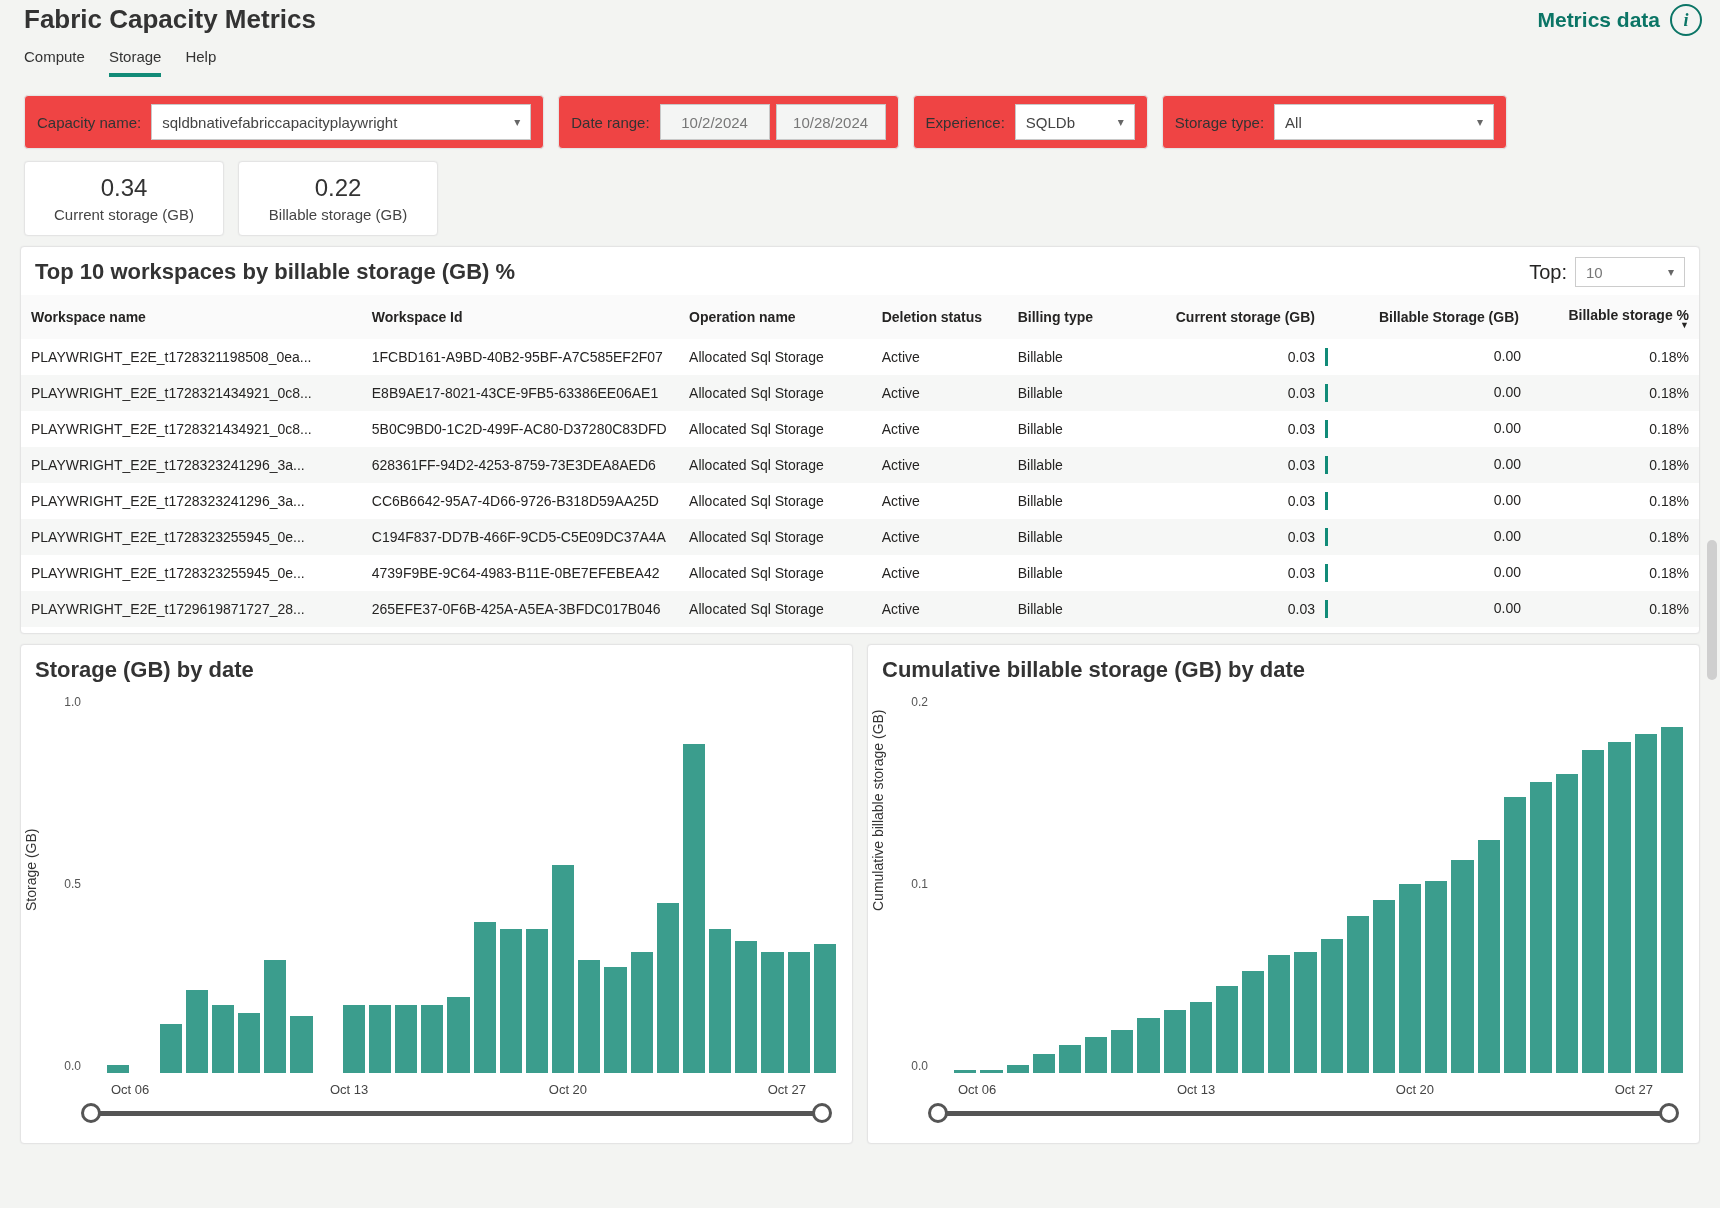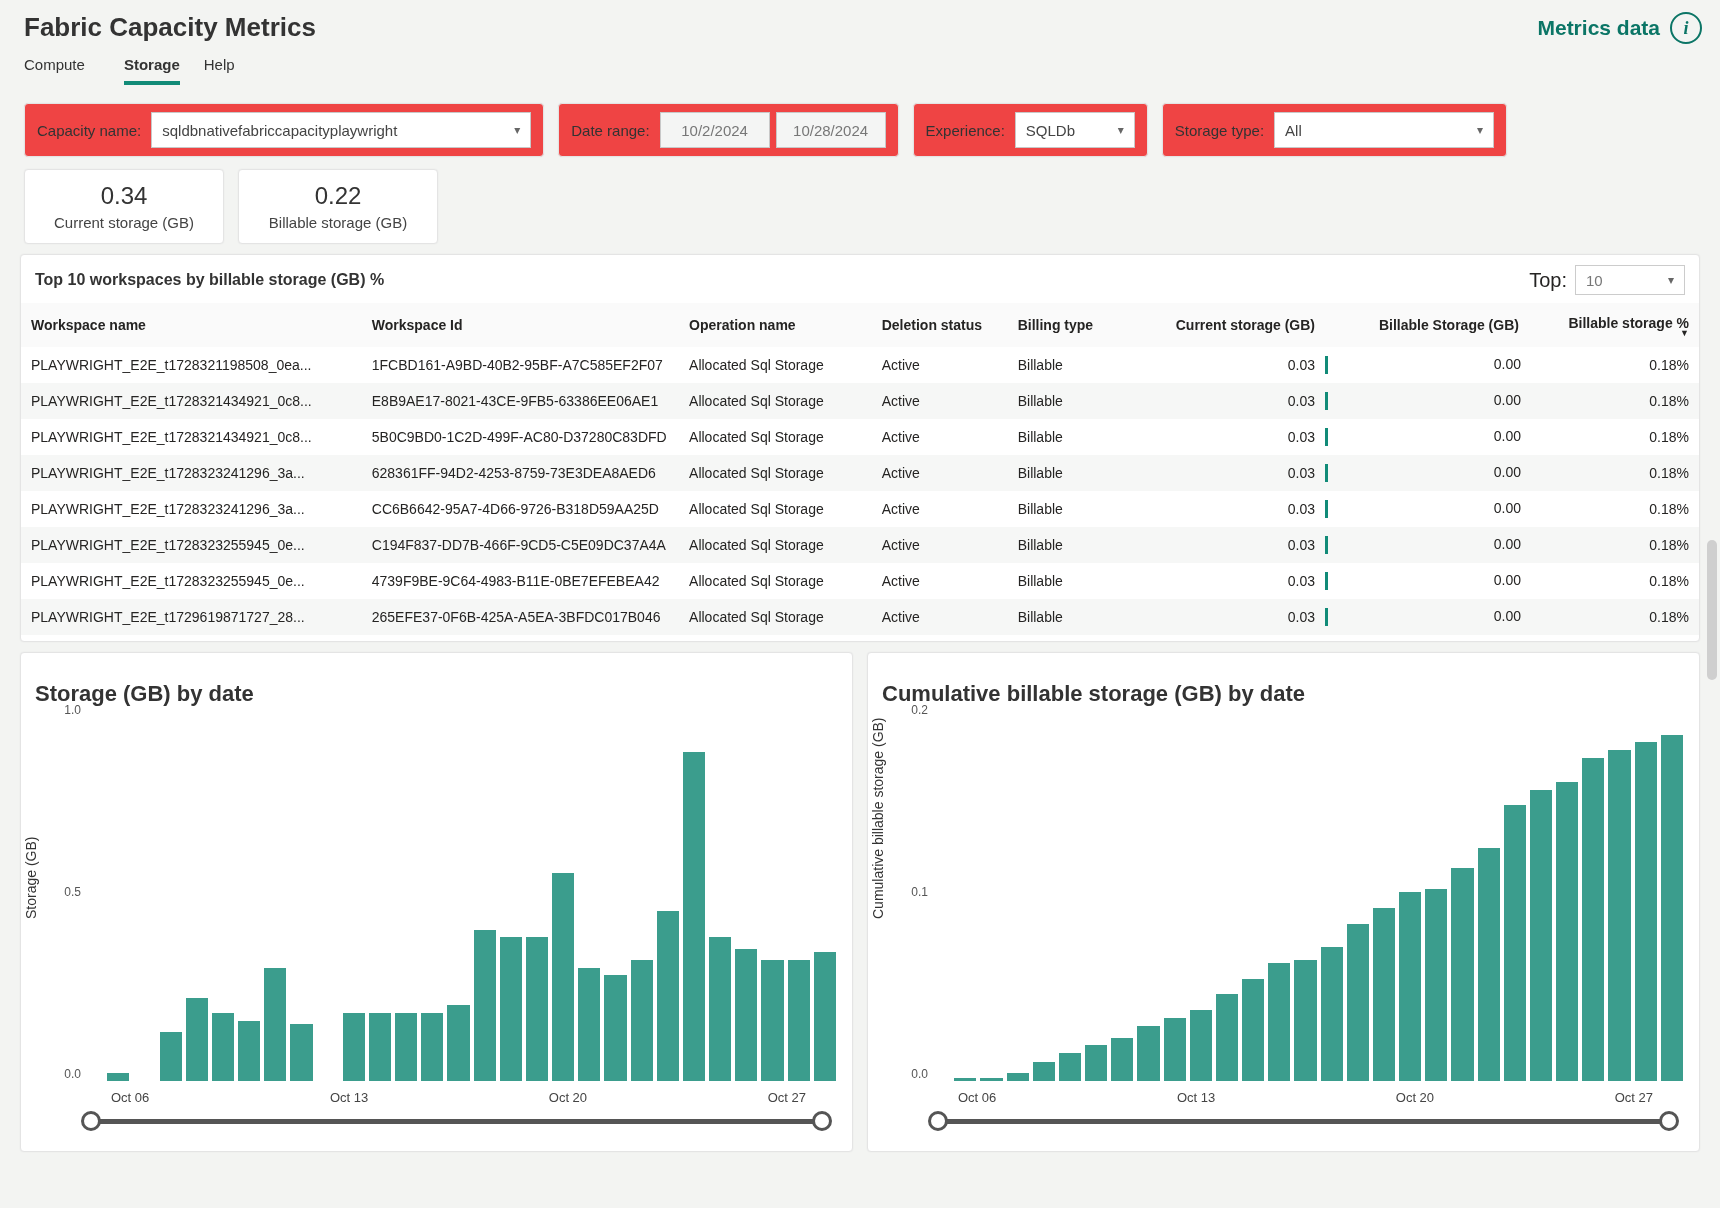--- a/index.html
+++ b/index.html
@@ -1,60 +1,60 @@
 <!DOCTYPE html>
 <html><head>
 <meta charset="utf-8">
 <style>
 * { box-sizing: border-box; margin: 0; padding: 0; font-family: "Segoe UI", Arial, sans-serif; }
 body { background: #f3f4f2; color: #252423; width: 1720px; height: 1208px; overflow: hidden; position: relative; }
 
-.header { display:flex; align-items:flex-start; justify-content:space-between; padding: 12px 18px 0 24px; gap: 38px; }
+.header { display:flex; align-items:flex-start; justify-content:space-between; padding: 4px 18px 0 24px; gap: 38px; }
 .title-block {  }
 h1 { font-size: 26px; font-weight:600; color:#333; }
 .export-wrap { display:flex; align-items:center; gap:10px; }
 .export-link { color:#0b7566; font-weight:600; font-size:21px; cursor:pointer; }
 .info-icon { width:32px; height:32px; border:2px solid #0b7566; border-radius:50%; display:flex; align-items:center; justify-content:center; color:#0b7566; font-weight:600; font-family: Georgia, serif; font-style: italic; font-size:18px;}
 
 .tabs { display:flex; gap:24px; padding:6px 24px 0 24px; font-size:15px; }
 .tab { padding:6px 0 8px 0; cursor:pointer; color:#333; }
-.tab.active { border-bottom:4px solid #118b78; font-weight:700;margin-left:15px; }
+.tab.active { border-bottom:4px solid #118b78; font-weight:400; }
 
 .filter-row { display:flex; gap:14px; padding:18px 24px 12px 24px; align-items:center; }
 .filter-card { background:#ef4444; border:1px solid #e4e4e4; border-radius:4px; box-shadow:0 0 2px rgba(0,0,0,0.06); padding:8px 12px; display:flex; align-items:center; gap:10px; }
 .filter-label { font-size:15px; color:#333; }
 .select-box { border:1px solid #c8c8c8; background:#fff; height:36px; display:flex; align-items:center; justify-content:space-between; padding:0 10px; font-size:15px; color:#444;}
 .select-box.cap { width:380px; }
 .select-box.exp { width:120px; }
 .select-box.stor { width:220px; }
 .chev { font-size:12px; color:#666; }
 .date-inputs { display:flex; gap:6px; }
 .date-box { border:1px solid #c8c8c8; background:#f4f5f4; height:36px; width:110px; display:flex; align-items:center; justify-content:center; color:#777; font-size:15px;}
 
 .kpi-row { display:flex; gap:14px; padding:0 24px 10px 24px; }
 .kpi-card { background:#fff; border:1px solid #e4e4e4; border-radius:4px; box-shadow:0 0 2px rgba(0,0,0,0.05); width:200px; padding:12px 10px; text-align:center;}
 .kpi-value { font-size:24px; font-weight:500; color:#333;}
 .kpi-label { font-size:15px; color:#444; margin-top:4px;}
 
 .table-card { background:#fff; border:1px solid #e4e4e4; border-radius:4px; margin:0 20px 10px 20px; box-shadow:0 0 2px rgba(0,0,0,0.06); padding-bottom:6px;}
 .table-title-row {display:flex; justify-content:space-between; align-items:center; padding:10px 14px 8px 14px;}
-.table-title { font-size:16px; font-weight:600; color:#333;}
+.table-title { font-size:22px; font-weight:600; color:#333;}
 .top-wrap {display:flex; align-items:center; gap:8px; font-size:20px; font-weight:500;text-align:center;}
 .top-select { border:1px solid #ccc; width:110px; height:30px; font-size:15px; display:flex; align-items:center; justify-content:space-between; padding:0 10px; color:#777;}
 table { width:100%; border-collapse:collapse; font-size:14px;}
 thead th { text-align:left; font-weight:600; padding:12px 10px; background:#fafafa;}
 tbody td { padding:10px 10px; }
 tbody tr:nth-child(even){ background:#f6f7f6;}
 .num { text-align:right; }
 .barcell { width:180px; position:relative; }
 .barcell .bar { position:absolute; left:0; top:9px; height:18px; background:#118b78; width:3px;}
 .barcell .val { position:absolute; right:8px; top:9px; }
 
 .charts-row { display:flex; gap:14px; padding:0 20px; }
-.chart-card { background:#fff; border:1px solid #e4e4e4; border-radius:4px; box-shadow:0 0 2px rgba(0,0,0,0.06); flex:1; padding:28px 14px; height:500px; position:relative;}
+.chart-card { background:#fff; border:1px solid #e4e4e4; border-radius:4px; box-shadow:0 0 2px rgba(0,0,0,0.06); flex:1; padding:12px 14px; height:500px; position:relative;}
 .chart-title { font-size:22px; font-weight:600; color:#333; margin-bottom:8px;}
 .ylabel { position:absolute; left:2px; top:55%; transform:translateY(-50%) rotate(-90deg); transform-origin:left top; font-size:14px; color:#333; white-space:nowrap;}
 .plot { position:absolute; left:60px; right:16px; top:50px; bottom:70px; }
 .bars { position:absolute; inset:0; display:flex; align-items:flex-end; gap:4px; }
 .bars .b { flex:1; background:#3b9d8d; }
 .yticks { position:absolute; left:40px; top:50px; bottom:70px; width:20px; font-size:12px; color:#555; display:flex; flex-direction:column; justify-content:space-between; align-items:flex-end;}
 .xticks { position:absolute; left:60px; right:16px; bottom:46px; display:flex; justify-content:space-between; font-size:13px; color:#444; padding:0 30px;}
 .range-slider { position:absolute; left:70px; right:30px; bottom:18px; height:24px; }
 .range-track { position:absolute; top:10px; left:0; right:0; height:5px; background:#555; border-radius:3px;}
 .range-handle { position:absolute; top:2px; width:20px; height:20px; border:3px solid #555; background:#fff; border-radius:50%;}

